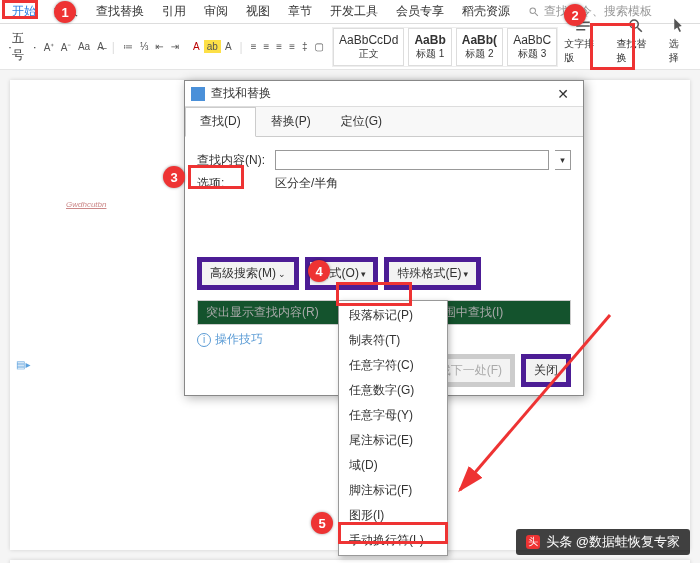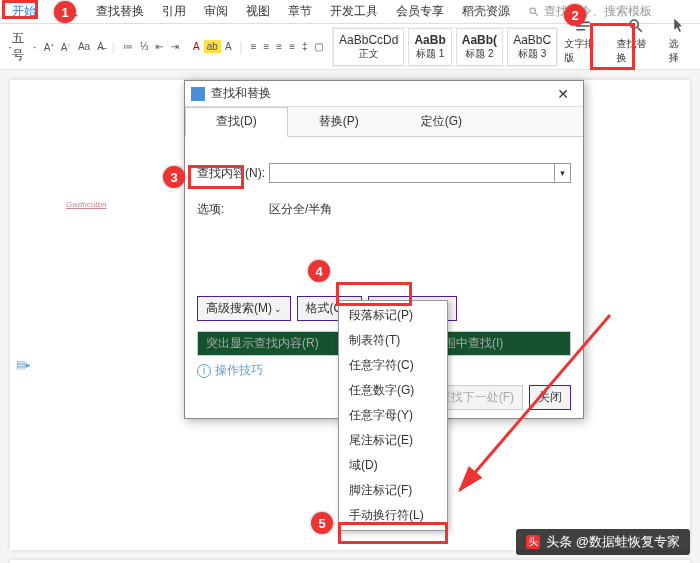--- a/index.html
+++ b/index.html
@@ -25,29 +25,29 @@
   .workarea { position:relative; height: calc(563px - 70px); background:#f5f5f5; padding:10px; display:flex; gap:10px;flex-direction:column; }
   .page { background:#fff; flex:1; box-shadow:0 0 4px rgba(0,0,0,.15); position:relative; min-height:470px;}
   .page .pg-text { font-size:8px; color:#666;}
   
   .dialog { position:absolute; left:184px; top:80px; width:400px; background:#fff; border:1px solid #888; box-shadow:2px 2px 10px rgba(0,0,0,.3); z-index:50;}
   .dlg-titlebar { display:flex; align-items:center; background:#fff; border-bottom:1px solid #ddd; height:26px; padding:0 6px; }
   .dlg-titlebar .icon { width:14px; height:14px; background:#4a90d9; margin-right:6px;}
   .dlg-titlebar .title { flex:1; font-size:12px; }
   .dlg-titlebar .close { padding:2px 8px; cursor:pointer; font-size:14px;}
   .dlg-tabs { display:flex; border-bottom:1px solid #ccc; background:#f8f8f8; }
-  .dlg-tab { padding:5px 30px; font-size:12px; border:1px solid transparent; cursor:pointer; }
+  .dlg-tab { padding:5px 14px; font-size:12px; border:1px solid transparent; cursor:pointer; }
   .dlg-tab.active { background:#fff; border:1px solid #ccc; border-bottom:1px solid #fff; margin-bottom:-1px; }
   .dlg-body { padding:8px 12px; font-size:12px; }
-  .fld-row { display:flex; align-items:center; margin:18px 0; }
+  .fld-row { display:flex; align-items:center; gap:6px; margin:5px 0; }
   .fld-row label { width:72px; }
   .fld-row input.tx { flex:1; border:1px solid #999; height:20px; }
   .fld-row .dd { width:16px; height:20px; border:1px solid #999; border-left:none; display:flex; align-items:center; justify-content:center; font-size:9px;}
   .options-row { display:flex; gap:6px; margin:10px 0;}
-  .wbtn { border:1px solid #4c1d95; background:#f3f3f3; padding:3px 8px; font-size:12px; cursor:pointer; display:inline-flex; align-items:center; gap:2px;}
+  .wbtn { border:5px solid #4c1d95; background:#f3f3f3; padding:3px 8px; font-size:12px; cursor:pointer; display:inline-flex; align-items:center; gap:2px;}
   .wbtn .chev { font-size:9px;}
   .greyrow { display:flex; gap:6px; margin:6px 0;}
   .greybtn { border:1px solid #ccc; background:#14532d; color:#aaa; padding:3px 8px; font-size:12px; flex:1;}
   .tips { color:#5a9bd5; display:flex; align-items:center; gap:4px; margin:6px 0;}
   .tips .ic { width:14px; height:14px; border:1px solid #5a9bd5; border-radius:50%; display:flex; align-items:center; justify-content:center; font-size:10px;}
   .footer-btns { display:flex; gap:6px; justify-content:flex-end; margin-top:6px;}
   
   .dropdown-menu { position:absolute; left:338px; top:300px; width:110px; background:#fff; border:1px solid #999; box-shadow:2px 2px 6px rgba(0,0,0,.25); z-index:60; padding:2px 0;}
   .dropdown-menu .mi { padding:4px 10px; font-size:12px; cursor:pointer; white-space:nowrap;}
   
@@ -216,20 +216,21 @@
 
 <div class="dropdown-menu">
   <div class="mi">段落标记(P)</div>
   <div class="mi">制表符(T)</div>
   <div class="mi">任意字符(C)</div>
   <div class="mi">任意数字(G)</div>
   <div class="mi">任意字母(Y)</div>
   <div class="mi">尾注标记(E)</div>
   <div class="mi">域(D)</div>
   <div class="mi">脚注标记(F)</div>
+  <div class="mi">图形(I)</div>
   <div class="mi">手动换行符(L)</div>
 
 </div>
 
 <div class="callout" style="left:2px; top:0px; width:36px; height:19px;"></div>
 <div class="bubble" style="left:54px; top:1px;">1</div>
 
 <div class="callout" style="left:590px; top:23px; width:45px; height:47px;"></div>
 <div class="bubble" style="left:564px; top:4px;">2</div>
 

